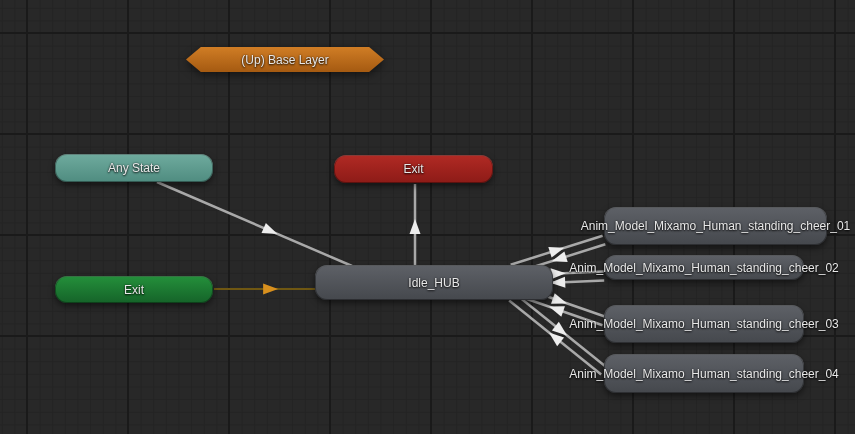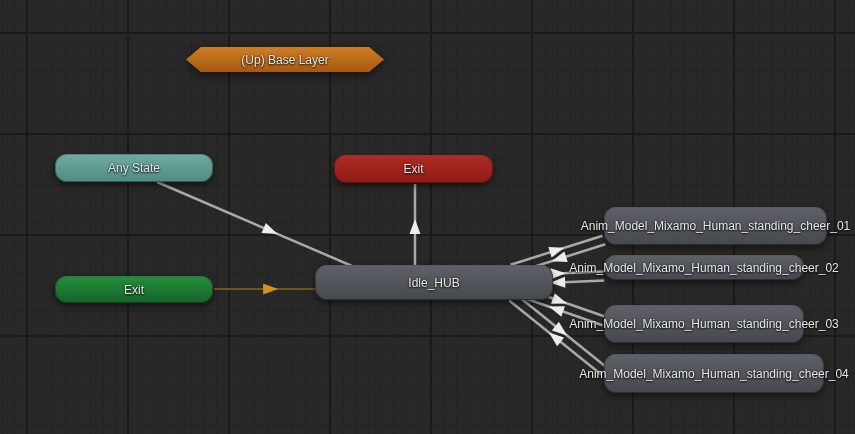--- a/index.html
+++ b/index.html
@@ -105,17 +105,17 @@
       </div>
       <div class="node" style="background: linear-gradient(rgb(94, 97, 103), rgb(69, 72, 77)); left: 604px; top: 207px; width: 223px; height: 38px;">
         <div class="node-label">Anim_Model_Mixamo_Human_standing_cheer_01</div>
       </div>
       <div class="node" style="background: linear-gradient(rgb(94, 97, 103), rgb(69, 72, 77)); left: 604px; top: 255px; width: 200px; height: 25px;">
         <div class="node-label">Anim_Model_Mixamo_Human_standing_cheer_02</div>
       </div>
       <div class="node" style="background: linear-gradient(rgb(94, 97, 103), rgb(69, 72, 77)); left: 604px; top: 305px; width: 200px; height: 38px; text-align: center;">
         <div class="node-label">Anim_Model_Mixamo_Human_standing_cheer_03</div>
       </div>
-      <div class="node" style="background: linear-gradient(rgb(94, 97, 103), rgb(69, 72, 77)); left: 604px; top: 354px; width: 220px; height: 39px; text-decoration: underline;">
+      <div class="node" style="background: linear-gradient(rgb(94, 97, 103), rgb(69, 72, 77)); left: 604px; top: 354px; width: 200px; height: 39px; text-decoration: underline;">
         <div class="node-label">Anim_Model_Mixamo_Human_standing_cheer_04</div>
       </div>
     </div>
 </div>
 
 </body></html>

